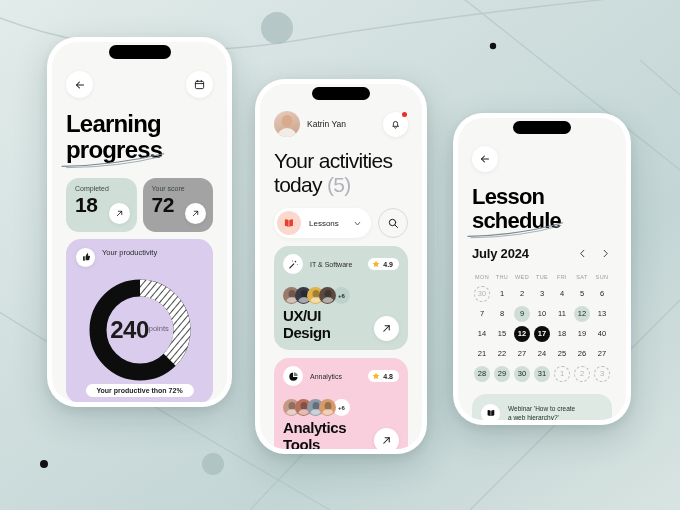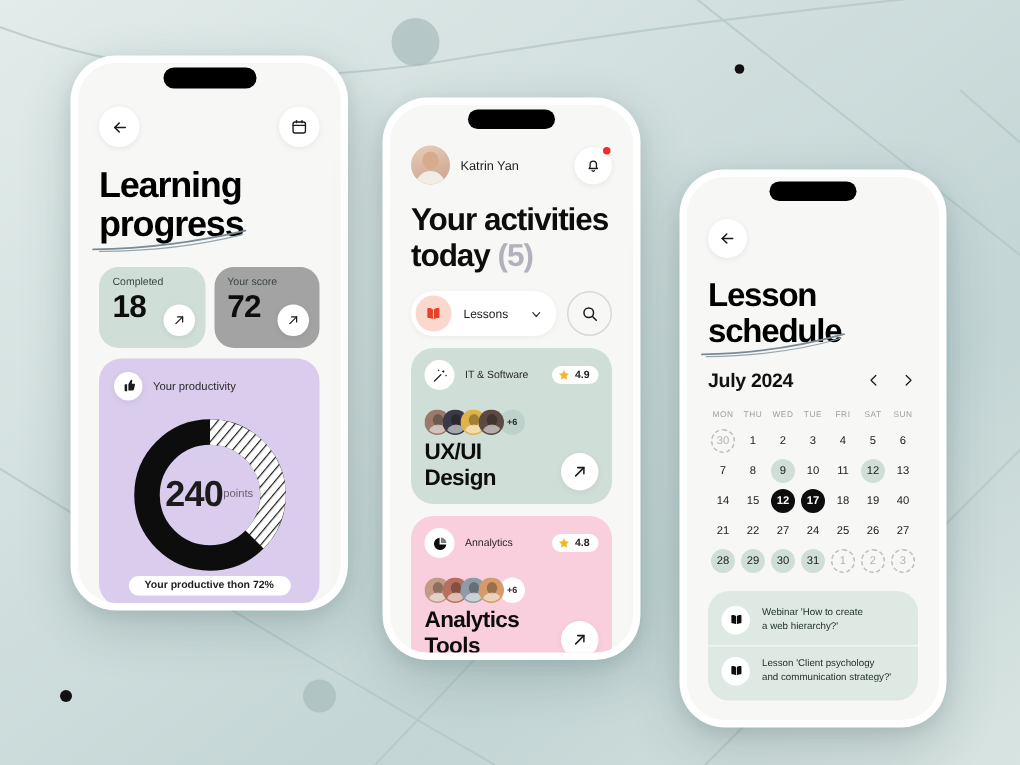--- a/index.html
+++ b/index.html
@@ -39,24 +39,24 @@
     top: 8px; left: 50%; transform: translateX(-50%);
     background: #000;
     border-radius: 12px;
     z-index: 20;
   }
 
   
   #phone-left  { left: 47px;  top: 37px;  width: 185px; height: 370px; }
   #phone-left .notch { width: 62px; height: 14px; }
   
-  #phone-mid   { left: 255px; top: 65px;  width: 172px; height: 375px; }
+  #phone-mid   { left: 255px; top: 79px;  width: 172px; height: 375px; }
   #phone-mid .notch { width: 58px; height: 13px; }
   
-  #phone-right { left: 453px; top: 113px; width: 178px; height: 372px; }
+  #phone-right { left: 453px; top: 113px; width: 178px; height: 312px; }
   #phone-right .notch { width: 58px; height: 13px; }
 
   .pad { padding: 0 14px; }
 
   
   .circ-btn {
     background: #fff;
     border-radius: 50%;
     display: flex; align-items: center; justify-content: center;
     box-shadow: 0 1px 4px rgba(0,0,0,.07);
@@ -89,21 +89,21 @@
   .stat-label { font-size: 7px; color: #39443f; margin-bottom: 1px; }
   .stat-value { font-size: 21px; font-weight: 700; color: #0d0d0d; letter-spacing: -0.5px; }
   .stat-card .circ-btn {
     position: absolute; right: 7px; bottom: 8px; width: 21px; height: 21px;
   }
 
   .prod-card {
     margin-top: 7px; border-radius: 15px; padding: 9px 10px 9px;
     height: 165px; position: relative;
   }
-  .prod-head { display: flex; align-items: center; gap: 7px; }
+  .prod-head { display: flex; gap: 7px; }
   .prod-head .circ-btn { width: 19px; height: 19px; }
   .prod-head-label { font-size: 7.5px; color: #2b2b2b; }
 
   .donut-wrap {
     display: flex; justify-content: center; align-items: center;
     margin-top: 4px; position: relative;
   }
   .donut-center {
     position: absolute; left: 0; right: 0; top: 0; bottom: 0;
     display: flex; flex-direction: row; align-items: center; justify-content: center;
@@ -141,21 +141,21 @@
     background: #d9ab8d; z-index: 2;
   }
   .user-name { font-size: 8.5px; color: #1b1b1b; flex: 1; }
   .bell-btn { width: 25px; height: 25px; position: relative; }
   .bell-dot {
     position: absolute; top: 0px; right: 1px;
     width: 5px; height: 5px; border-radius: 50%; background: #ef2b2b;
   }
 
   .mid-title {
-    font-size: 21px; font-weight: 700; color: #0d0d0d;
+    font-size: 21px; font-weight: 400; color: #0d0d0d;
     letter-spacing: -0.7px; line-height: 1.12; margin-top: 12px;
   }
   .mid-title .count { color: #b2b2bb; }
 
   .filter-row { display: flex; align-items: center; gap: 7px; margin-top: 12px; }
   .filter-pill {
     flex: 1; background: #fff; border-radius: 17px;
     display: flex; align-items: center; gap: 8px;
     padding: 3px 9px 3px 3px; height: 30px;
     box-shadow: 0 1px 4px rgba(0,0,0,.05);

